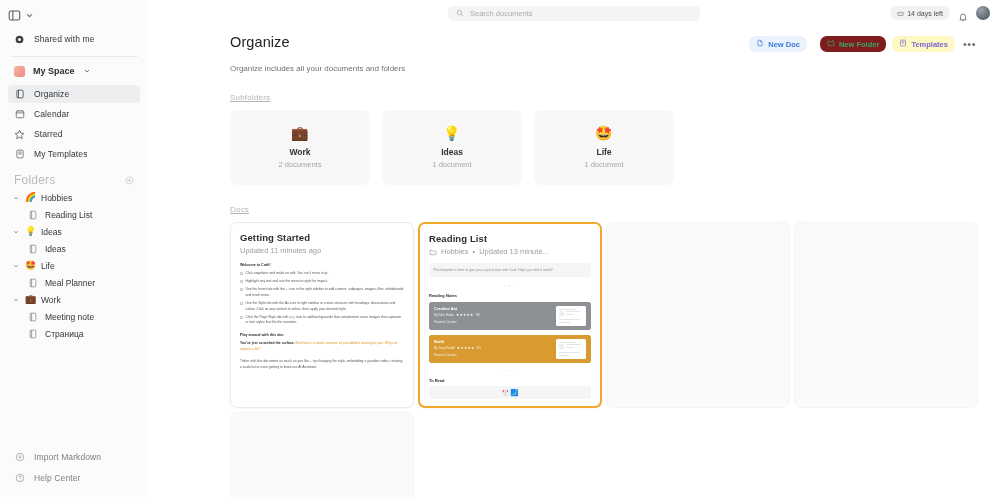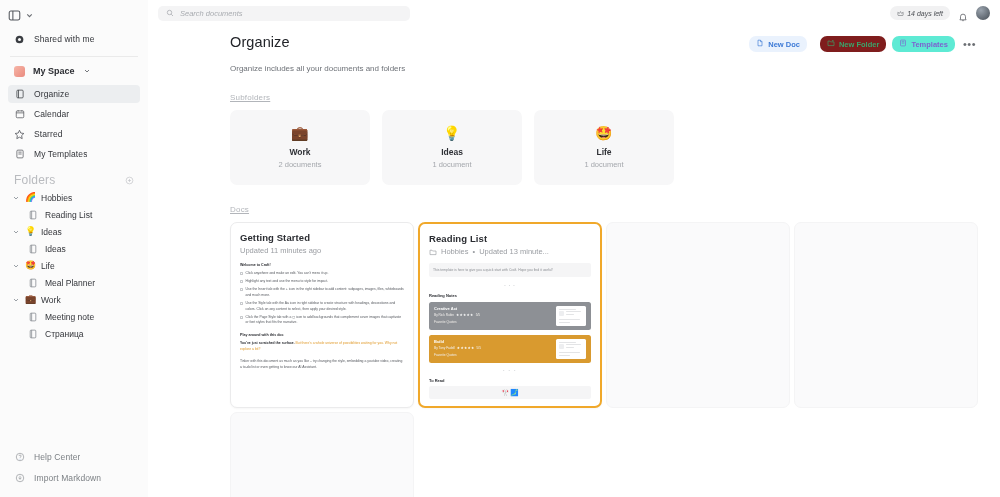--- a/index.html
+++ b/index.html
@@ -68,22 +68,22 @@
   .tree-row.child { padding-left: 20px; gap: 7px; }
   .tree-row.child .docic { width: 10px; height: 10px; flex: 0 0 10px; color: #80858c; }
 
   .sb-bottom { margin-top: auto; padding: 0 8px 8px 8px; }
   .sb-bottom .sb-row { color: #7c8085; font-size: 8.5px; height: 19px; }
 
   
   .main { flex: 1; height: 497px; position: relative; background: #ffffff; overflow: hidden; }
 
   .topbar {
-    height: 26px; display: flex; align-items: center; 
-    position: relative; padding: 0 10px; font-style: italic;
+    height: 26px; display: flex; align-items: center; justify-content: center;
+    position: relative; padding: 0 10px;
   }
   .search {
     width: 252px; height: 15px; border-radius: 5px; background: #f4f4f5;
     display: flex; align-items: center; gap: 6px; padding: 0 8px;
     font-size: 7.5px; color: #a9acb1;
   }
   .search .mag { width: 8px; height: 8px; color: #a9acb1; }
   .topright {
     position: absolute; right: 10px; top: 0; height: 26px;
     display: flex; align-items: center; gap: 8px;
@@ -108,21 +108,21 @@
     position: absolute; right: 22px; top: 36px;
     display: flex; align-items: center; gap: 6px;
   }
   .btn {
     height: 16px; border-radius: 7px; display: flex; align-items: center;
     gap: 4px; padding: 0 7px; font-size: 7.5px; font-weight: bold;
   }
   .btn svg { width: 8px; height: 8px; }
   .btn.doc { background: #eaf2fd; color: #3d7ad6; }
   .btn.folder { background: #7f1d1d; color: #3aa46a; margin-left: 7px; }
-  .btn.tpl { background: #5eead4; color: #7c63cf; }
+  .btn.tpl { background: #fef9c3; color: #7c63cf; }
   .dots { color: #6b6e73; font-size: 11px; letter-spacing: .5px; padding: 0 2px; line-height: 1; }
 
   .sec-label { font-size: 8px; color: #b2b5ba; margin: 20px 0 8px 0; letter-spacing: .2px; text-decoration: underline; }
 
   
   .folder-grid { display: grid; grid-template-columns: repeat(5, 1fr); gap: 12px; }
   .folder-card {
     height: 75px; border-radius: 7px; background: #f7f7f8;
     display: flex; flex-direction: column; align-items: center; justify-content: center;
     gap: 3px;
@@ -375,35 +375,35 @@
         </span>
         <span class="lbl">Страница</span>
       </div>
     </div>
 
     <div class="sb-bottom">
       <div class="sb-row">
         <span class="sb-ic">
           <svg viewBox="0 0 16 16" width="10" height="10" fill="none" stroke="#9a9da2" stroke-width="1.2">
             <circle cx="8" cy="8" r="6"></circle>
-              <path d="M6.4 6.3a1.7 1.7 0 1 1 2.2 1.9c-.4.2-.6.5-.6 1"></path>
-            <circle cx="8" cy="11.2" r=".6" fill="#3d7ad6" stroke="none"></circle>
-          </svg>
-        </span>
-        <span class="lbl">Help Center</span>
+              <polyline points="5.6,7.4 8,10 10.4,7.4"></polyline>
+              <line x1="8" y1="4.4" x2="8" y2="10"></line>
+          </svg>
+        </span>
+        <span class="lbl">Import Markdown</span>
       </div>
       <div class="sb-row">
         <span class="sb-ic">
           <svg viewBox="0 0 16 16" width="10" height="10" fill="none" stroke="#9a9da2" stroke-width="1.2">
             <circle cx="8" cy="8" r="6"></circle>
-              <polyline points="5.6,7.4 8,10 10.4,7.4"></polyline>
-              <line x1="8" y1="4.4" x2="8" y2="10"></line>
-          </svg>
-        </span>
-        <span class="lbl">Import Markdown</span>
+              <path d="M6.4 6.3a1.7 1.7 0 1 1 2.2 1.9c-.4.2-.6.5-.6 1"></path>
+            <circle cx="8" cy="11.2" r=".6" fill="#3d7ad6" stroke="none"></circle>
+          </svg>
+        </span>
+        <span class="lbl">Help Center</span>
       </div>
     </div>
   </aside>
 
   <main class="main">
 
     <div class="topbar">
       <div class="search">
         <span class="mag">
           <svg viewBox="0 0 16 16" width="8" height="8" fill="none" stroke="#a9acb1" stroke-width="1.6">

